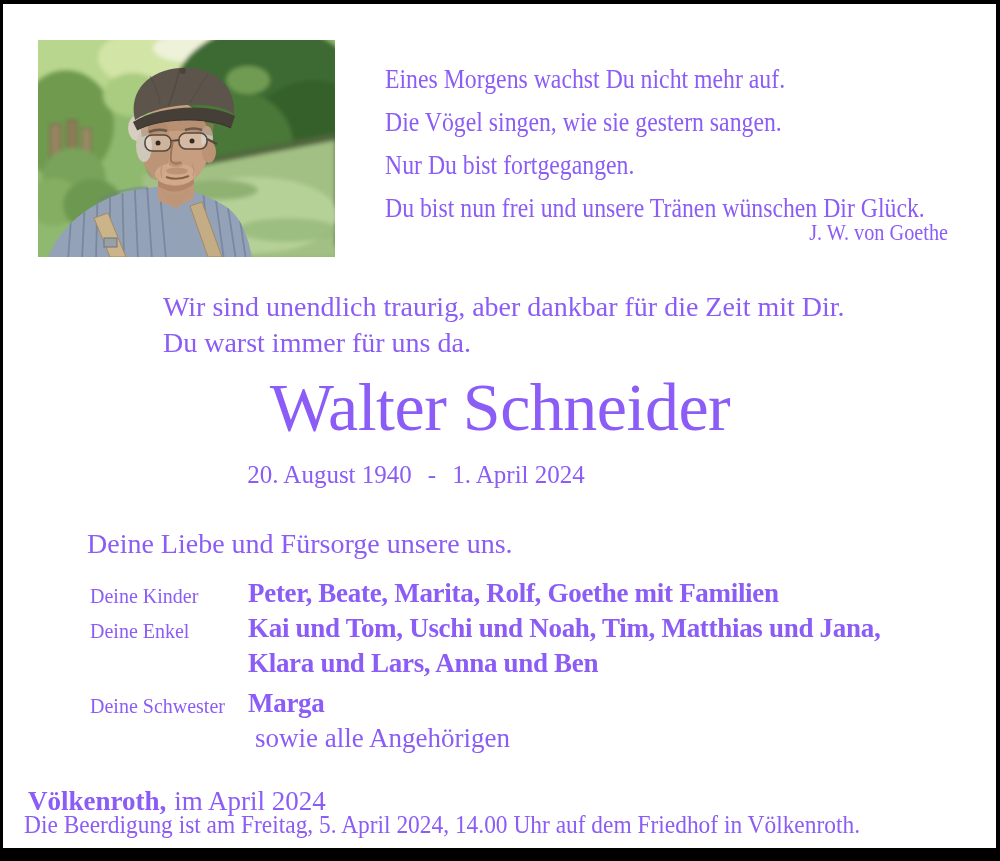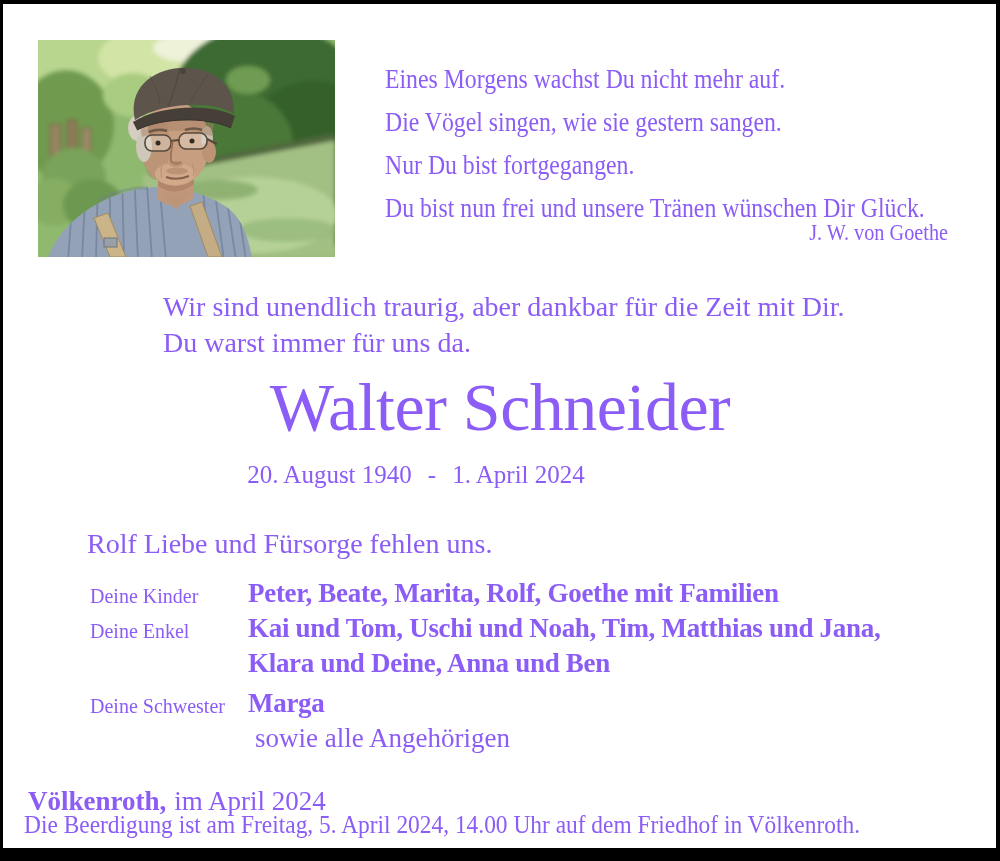--- a/index.html
+++ b/index.html
@@ -185,31 +185,31 @@
   <div class="abs condolence">
     <div>Wir sind unendlich traurig, aber dankbar für die Zeit mit Dir.</div>
     <div>Du warst immer für uns da.</div>
   </div>
 
   <div class="abs name">Walter Schneider</div>
   <div class="abs dates">
     <span>20. August 1940</span><span class="sep">-</span><span>1. April 2024</span>
   </div>
 
-  <div class="abs tribute">Rolf Liebe und Fürsorge fehlen uns.</div>
+  <div class="abs tribute">Deine Liebe und Fürsorge unsere uns.</div>
 
   <div class="abs fam-row row1">
     <div class="fam-label">Deine Kinder</div>
     <div class="fam-names">Peter, Beate, Marita, Rolf, Goethe mit Familien</div>
   </div>
   <div class="abs fam-row row2">
     <div class="fam-label">Deine Enkel</div>
     <div class="fam-names">
       <div>Kai und Tom, Uschi und Noah, Tim, Matthias und Jana,</div>
-      <div>Klara und Deine, Anna und Ben</div>
+      <div>Klara und Lars, Anna und Ben</div>
     </div>
   </div>
   <div class="abs fam-row row3">
     <div class="fam-label">Deine Schwester</div>
     <div class="fam-names">Marga</div>
   </div>
   <div class="abs fam-closing">sowie alle Angehörigen</div>
 
   <div class="abs city-line">
     <span class="city">Völkenroth,</span><span class="datenote">im April 2024</span>

